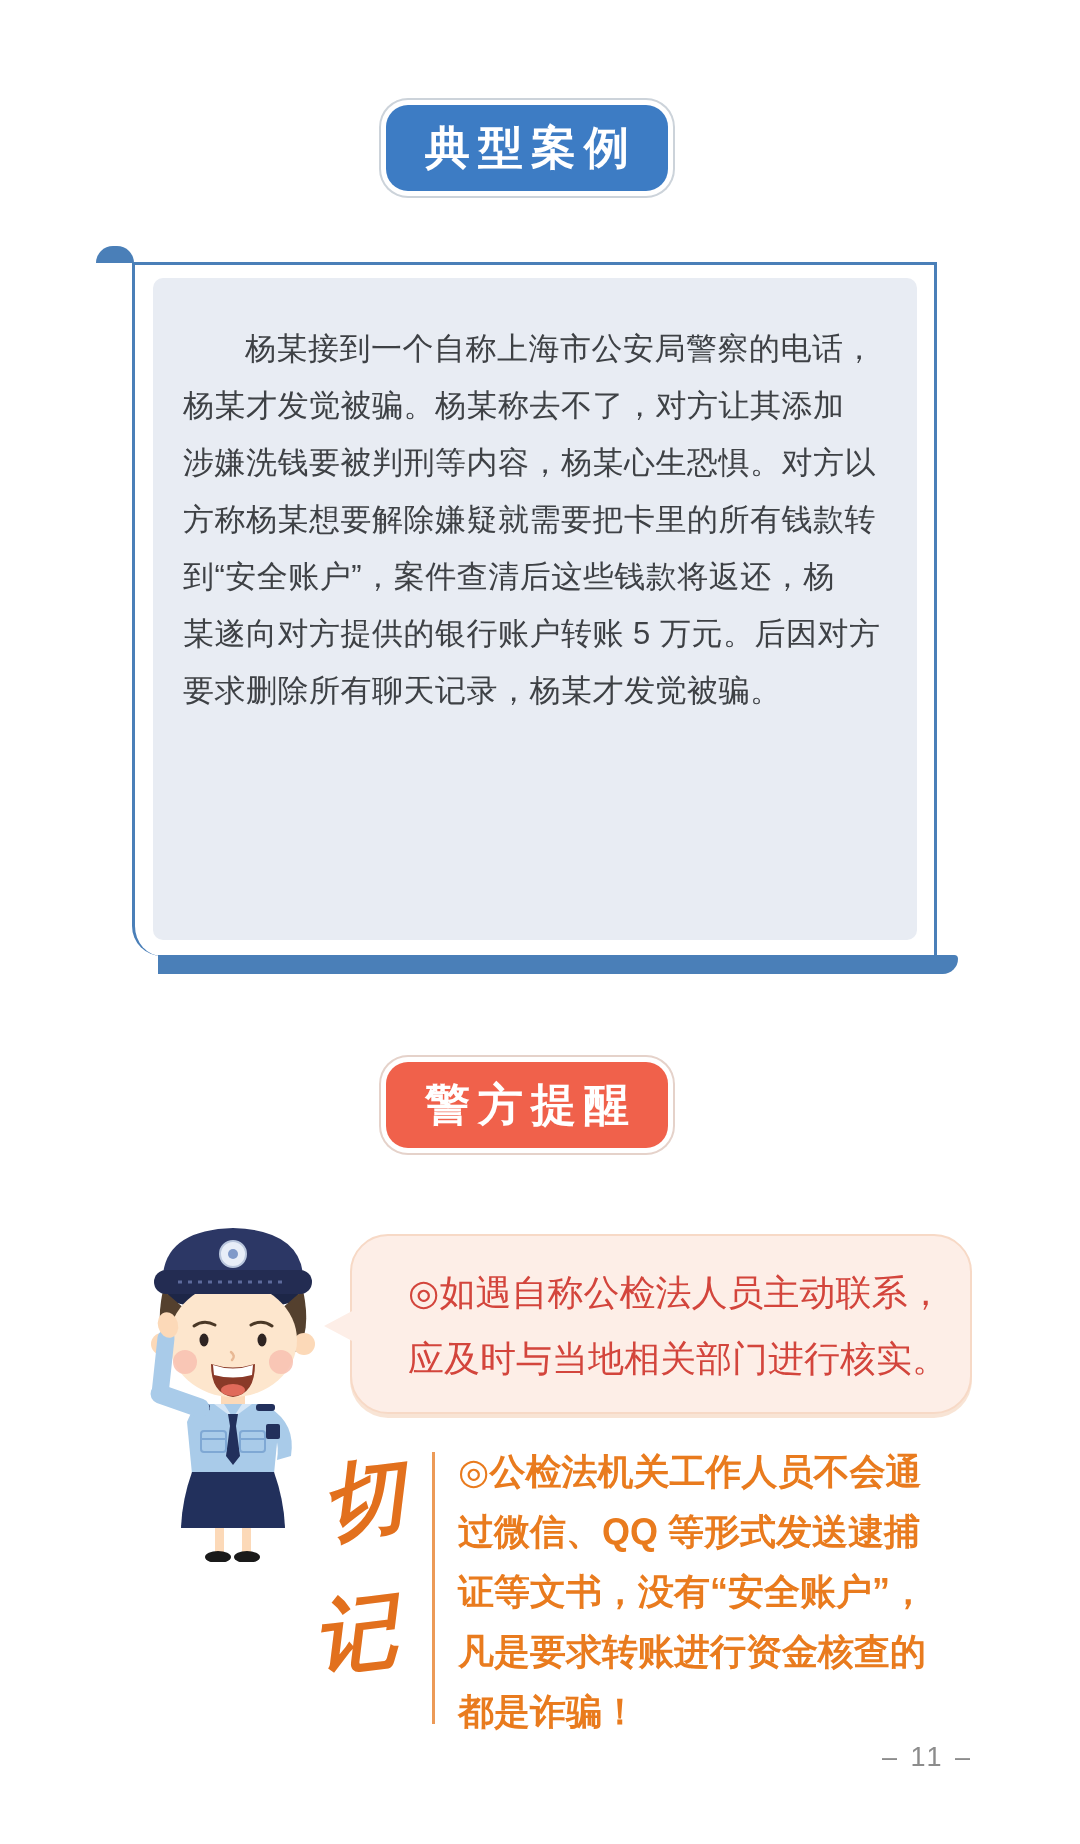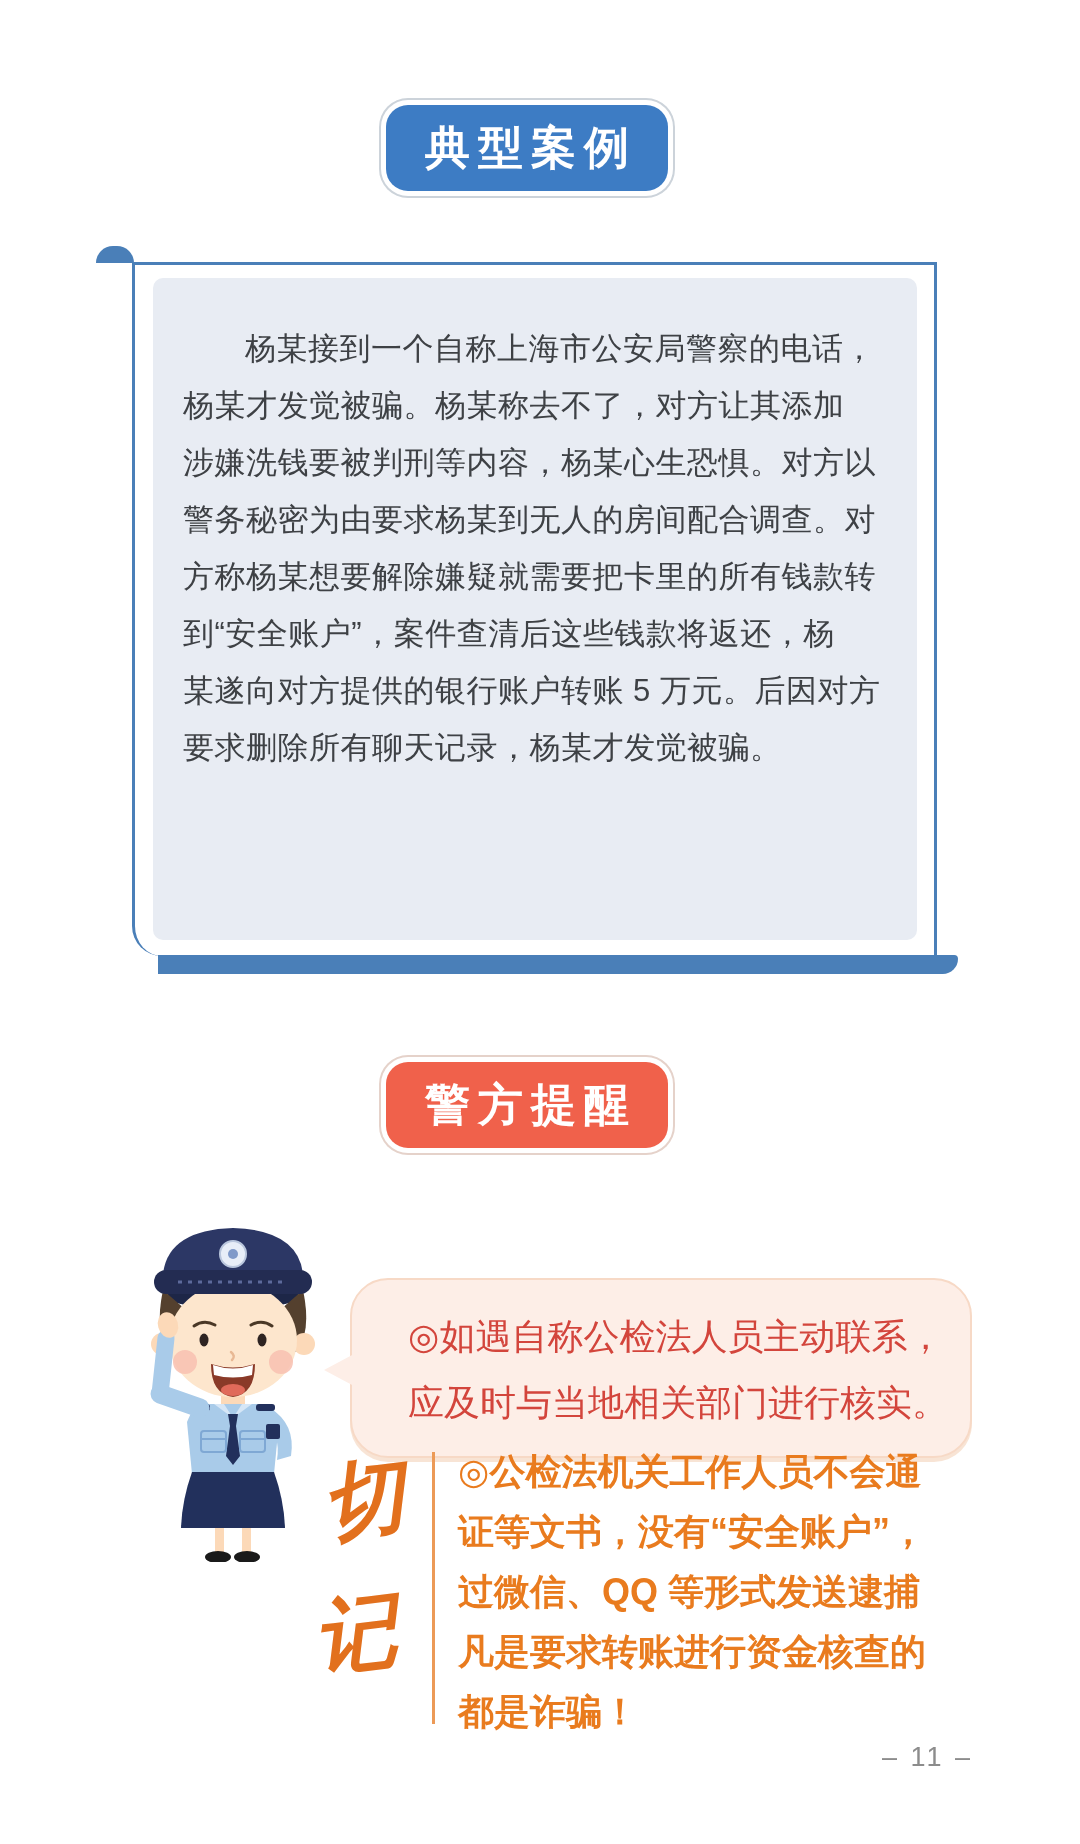--- a/index.html
+++ b/index.html
@@ -57,21 +57,20 @@
   .case-line.indent { text-indent:2em; }
 
   
   .officer { position:absolute; left:108px; top:1212px; }
 
   .speech-bubble {
     position:absolute; left:350px; top:1234px; width:622px; height:180px;
     background:#fdeee7; border:2px solid #f7d9c6; border-radius:38px;
     box-shadow:0 4px 0 rgba(243,205,178,0.55);
     padding:24px 30px 0 56px;
-    margin-top:44px;
   }
   .bubble-tail {
     position:absolute; left:-28px; top:74px; width:0; height:0;
     border-top:16px solid transparent; border-bottom:16px solid transparent;
     border-right:30px solid #fdeee7;
   }
   .bubble-line {
     display:block; height:66px; line-height:66px; white-space:nowrap;
     font-size:36px; color:#d3453c;
   }
@@ -109,21 +108,20 @@
     <span class="banner-label">典型案例</span>
   </div>
 
   <div class="case-curl"></div>
   <div class="case-frame"></div>
   <div class="case-bottom-bar"></div>
   <div class="case-box">
     <span class="case-line indent">杨某接到一个自称上海市公安局警察的电话，</span>
     <span class="case-line">杨某才发觉被骗。杨某称去不了，对方让其添加</span>
     <span class="case-line">涉嫌洗钱要被判刑等内容，杨某心生恐惧。对方以</span>
-    <span class="case-line">警务秘密为由要求杨某到无人的房间配合调查。对</span>
     <span class="case-line">方称杨某想要解除嫌疑就需要把卡里的所有钱款转</span>
     <span class="case-line">到“安全账户”，案件查清后这些钱款将返还，杨</span>
     <span class="case-line">某遂向对方提供的银行账户转账 5 万元。后因对方</span>
     <span class="case-line">要求删除所有聊天记录，杨某才发觉被骗。</span>
   </div>
 
   <div class="banner banner-red">
     <div class="banner-tail"></div>
     <span class="banner-label">警方提醒</span>
   </div>
@@ -193,21 +191,21 @@
     <div class="bubble-tail"></div>
     <span class="bubble-line">◎如遇自称公检法人员主动联系，</span>
     <span class="bubble-line">应及时与当地相关部门进行核实。</span>
   </div>
 
   <span class="remember-char c0">切</span>
   <span class="remember-char c1">记</span>
   <div class="remember-divider"></div>
   <div class="remember-text">
     <span class="remember-line">◎公检法机关工作人员不会通</span>
+    <span class="remember-line">过微信、QQ 等形式发送逮捕</span>
     <span class="remember-line">证等文书，没有“安全账户”，</span>
-    <span class="remember-line">过微信、QQ 等形式发送逮捕</span>
     <span class="remember-line">凡是要求转账进行资金核查的</span>
     <span class="remember-line">都是诈骗！</span>
   </div>
 
   <div class="page-number">– 11 –</div>
 
 </div>
 
 </body></html>

